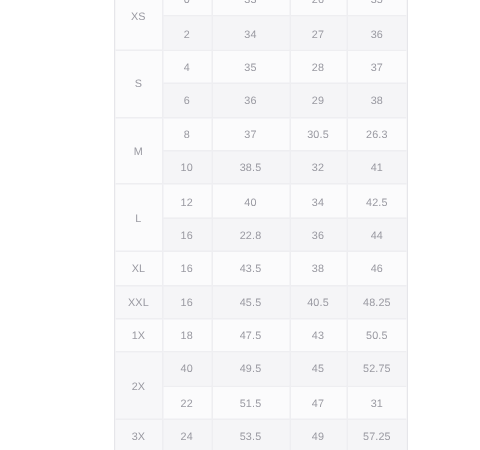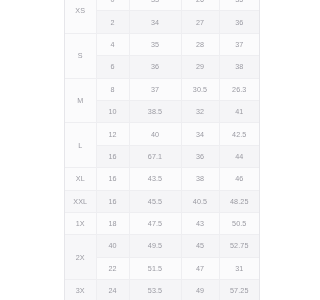--- a/index.html
+++ b/index.html
@@ -11,20 +11,21 @@
     overflow: hidden;
     background: #ffffff;
     font-family: "Liberation Sans", sans-serif;
   }
 
   #root {
     position: relative;
     width: 300px;
     height: 212px;
     background: #f0abfc;
+    margin-left: 12px;
   }
 
   
   .page-gutter-left {
     position: absolute;
     left: 0; top: 0;
     width: 64px; height: 300px;
     background: #ffffff;
   }
   .page-gutter-right {
@@ -146,21 +147,21 @@
           </tr>
           <tr class="row-odd group-start">
             <td class="size-cell" rowspan="2">L</td>
             <td>12</td>
             <td>40</td>
             <td>34</td>
             <td>42.5</td>
           </tr>
           <tr class="row-even">
             <td>16</td>
-            <td>67.1</td>
+            <td>22.8</td>
             <td>36</td>
             <td>44</td>
           </tr>
           <tr class="row-odd group-start">
             <td class="size-cell" rowspan="1">XL</td>
             <td>16</td>
             <td>43.5</td>
             <td>38</td>
             <td>46</td>
           </tr>

